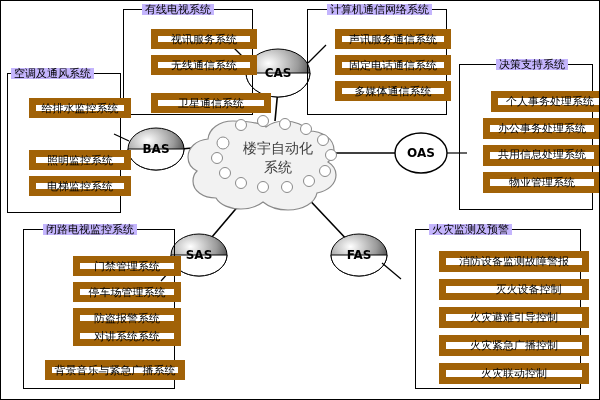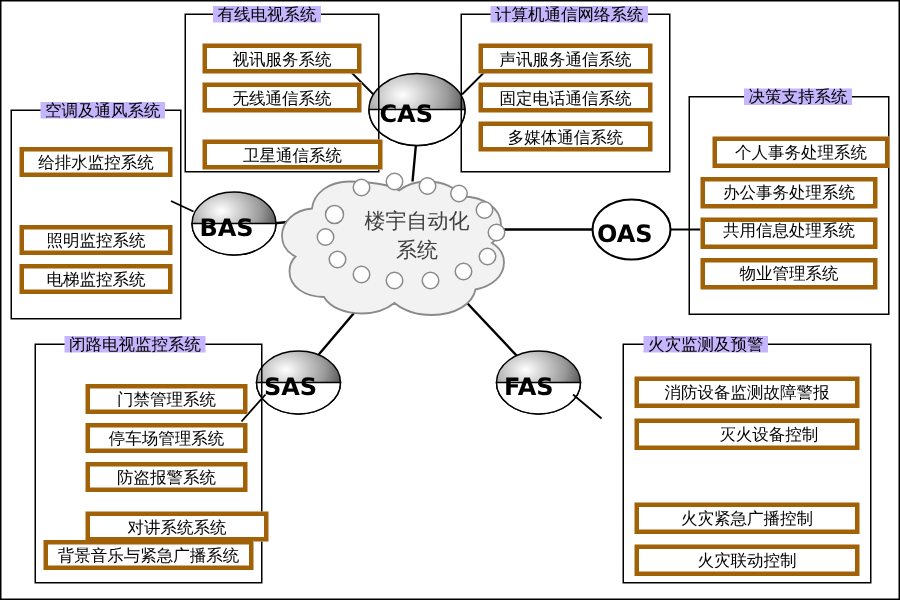--- a/index.html
+++ b/index.html
@@ -20,30 +20,31 @@
   #svg-layer {
     position: absolute;
     left: 0;
     top: 0;
     width: 600px;
     height: 400px;
   }
   .box {
     position: absolute;
     box-sizing: border-box;
-    border: 3px solid #a16207;
+    border: 7px solid #a16207;
     background: #ffffff;
     color: #000000;
     font-size: 11px;
     line-height: 1;
     display: flex;
     align-items: center;
     justify-content: center;
     white-space: nowrap;
     letter-spacing: 0px;
+    margin-left: 16px;
   }
   .group-frame {
     position: absolute;
     box-sizing: border-box;
     border: 1px solid #000000;
     background: transparent;
   }
   .group-title {
     position: absolute;
     background: #c4b5fd;
@@ -57,23 +58,24 @@
     position: absolute;
     font-size: 14px;
     color: #404040;
     text-align: center;
     line-height: 1.35;
     white-space: pre-line;
     font-weight: normal;
   }
   .node-label {
     position: absolute;
-    font-size: 16px;
+    font-size: 12px;
     font-weight: bold;
     color: #000000;
+    text-align: center;
     white-space: nowrap;
   }
 </style>
 </head>
 <body>
 
 <div id="stage">
 
   <svg id="svg-layer" viewBox="0 0 600 400">
     <defs>
@@ -194,40 +196,41 @@
   <div class="box" style="left:134px; top:54px; width:106px; height:20px;">无线通信系统</div>
   <div class="box" style="left:134px; top:92px; width:120px; height:20px;">卫星通信系统</div>
 
   <div class="group-frame" style="left:306px; top:8px; width:140px; height:106px;"></div>
   <div class="group-title" style="left:326px; top:3px;">计算机通信网络系统</div>
   <div class="box" style="left:318px; top:28px; width:116px; height:20px;">声讯服务通信系统</div>
   <div class="box" style="left:318px; top:54px; width:116px; height:20px;">固定电话通信系统</div>
   <div class="box" style="left:318px; top:80px; width:116px; height:20px;">多媒体通信系统</div>
 
   <div class="group-frame" style="left:6px; top:72px; width:114px; height:140px;"></div>
-  <div class="group-title" style="left:26px; top:67px;">空调及通风系统</div>
+  <div class="group-title" style="left:10px; top:67px;">空调及通风系统</div>
   <div class="box" style="left:12px; top:97px; width:102px; height:20px;">给排水监控系统</div>
   <div class="box" style="left:12px; top:149px; width:102px; height:20px;">照明监控系统</div>
   <div class="box" style="left:12px; top:175px; width:102px; height:20px;">电梯监控系统</div>
 
   <div class="group-frame" style="left:458px; top:63px; width:134px; height:146px;"></div>
   <div class="group-title" style="left:495px; top:58px;">决策支持系统</div>
   <div class="box" style="left:474px; top:90px; width:118px; height:21px;">个人事务处理系统</div>
   <div class="box" style="left:466px; top:117px; width:118px; height:21px;">办公事务处理系统</div>
   <div class="box" style="left:466px; top:144px; width:118px; height:21px;font-family:Liberation Mono, monospace;">共用信息处理系统</div>
   <div class="box" style="left:466px; top:171px; width:118px; height:21px;">物业管理系统</div>
 
   <div class="group-frame" style="left:22px; top:228px; width:152px; height:160px;"></div>
   <div class="group-title" style="left:42px; top:223px;">闭路电视监控系统</div>
   <div class="box" style="left:56px; top:255px; width:108px; height:20px;">门禁管理系统</div>
   <div class="box" style="left:56px; top:281px; width:108px; height:20px;">停车场管理系统</div>
   <div class="box" style="left:56px; top:307px; width:108px; height:20px;">防盗报警系统</div>
-  <div class="box" style="left:56px; top:340px; width:122px; height:20px;">对讲系统系统</div>
+  <div class="box" style="left:56px; top:325px; width:108px; height:20px;">对讲系统系统</div>
   <div class="box" style="left:28px; top:359px; width:140px; height:20px;">背景音乐与紧急广播系统</div>
 
   <div class="group-frame" style="left:414px; top:228px; width:166px; height:160px;"></div>
   <div class="group-title" style="left:428px; top:223px;">火灾监测及预警</div>
   <div class="box" style="left:422px; top:250px; width:150px; height:21px;">消防设备监测故障警报</div>
   <div class="box" style="left:422px; top:278px; width:150px; height:21px;padding-left:29px;">灭火设备控制</div>
+  <div class="box" style="left:422px; top:306px; width:150px; height:21px;">火灾避难引导控制</div>
   <div class="box" style="left:422px; top:334px; width:150px; height:21px;">火灾紧急广播控制</div>
   <div class="box" style="left:422px; top:362px; width:150px; height:21px;">火灾联动控制</div>
 
 </div>
 
 </body></html>

